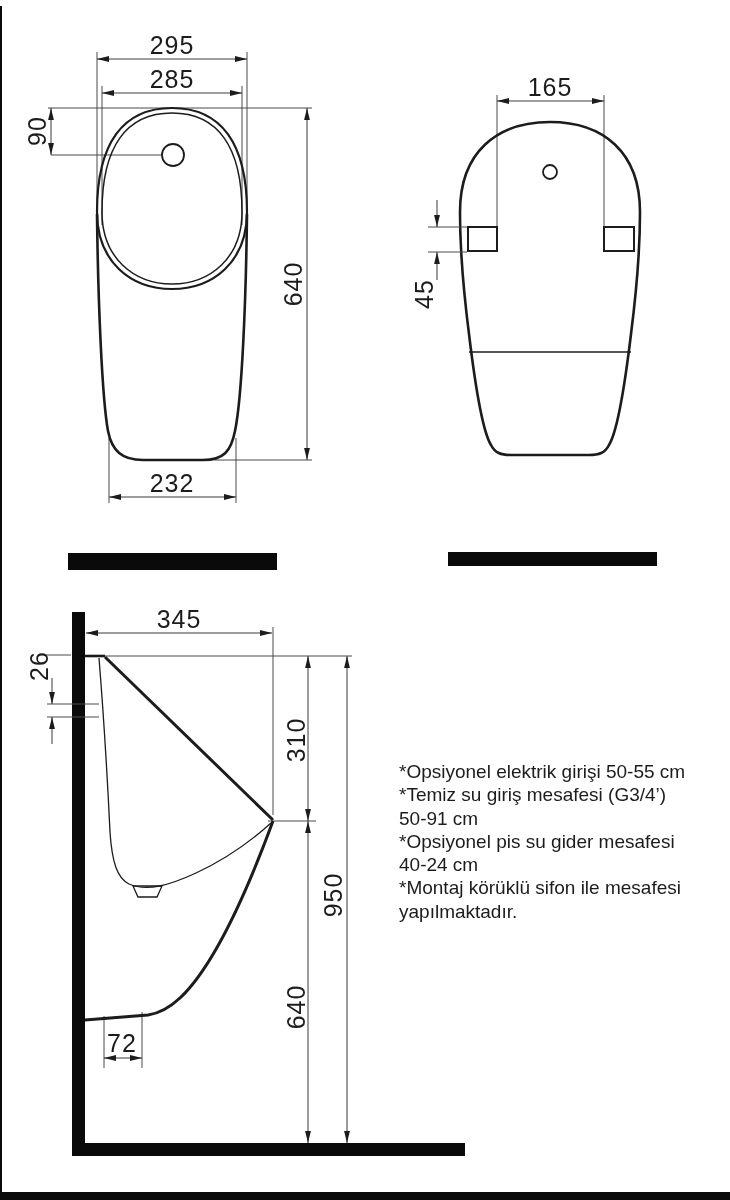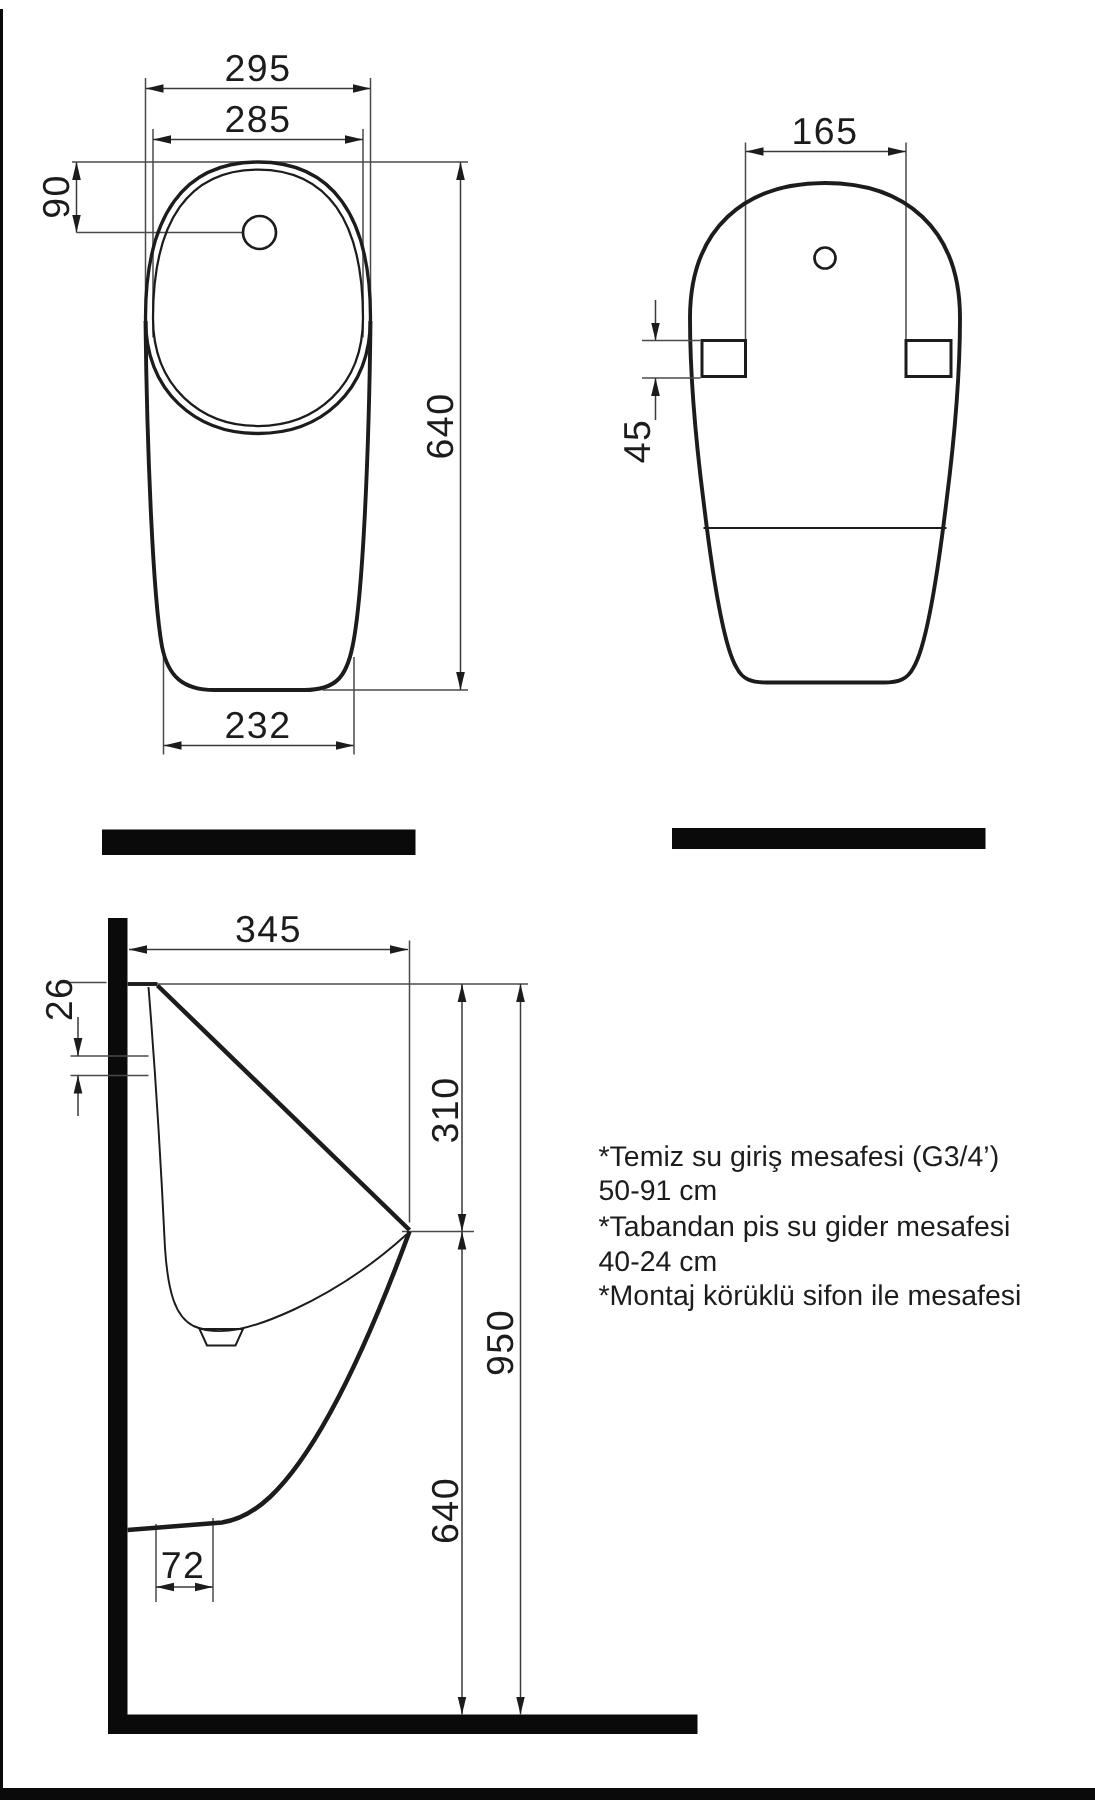--- a/index.html
+++ b/index.html
@@ -113,20 +113,22 @@
 
     <line x1="85" y1="656" x2="105" y2="656" class="outline" stroke-width="2.6"></line>
     <line x1="105" y1="657" x2="273" y2="820" class="outline" stroke-width="3"></line>
     <path d="M 273 821 C 252 878 218 962 180 998 C 166 1011 155 1014 148 1015 L 85 1020" class="outline" stroke-width="3"></path>
     <path d="M 99 658 C 104 720 108 790 110 832 C 112 862 117 878 129 884 C 147 892 170 885 196 873 C 224 860 250 842 271 823" class="outline" stroke-width="1.3"></path>
     <path d="M 133 886 L 162 886 L 157 897 L 138 897 Z" class="outline" stroke-width="1.3" fill="#ffffff"></path>
   </g>
 </svg>
 
 <div id="notes">
+  <div class="line">*Opsiyonel elektrik girişi 50-55 cm</div>
   <div class="line">*Temiz su giriş mesafesi (G3/4’)</div>
   <div class="line">50-91 cm</div>
-  <div class="line">*Tabandan pis su gider mesafesi</div>
+  <div class="line">*Opsiyonel pis su gider mesafesi</div>
   <div class="line">40-24 cm</div>
   <div class="line">*Montaj körüklü sifon ile mesafesi</div>
+  <div class="line">yapılmaktadır.</div>
 </div>
 
 </div>
 
 </body></html>

